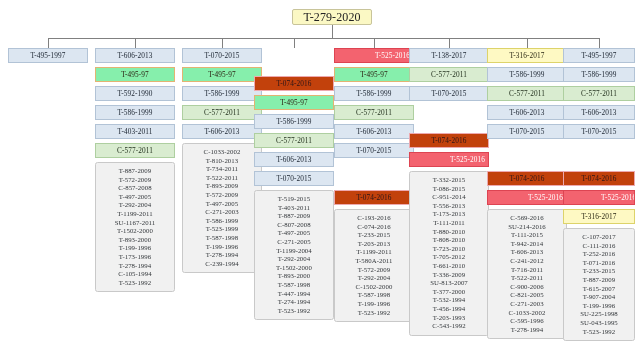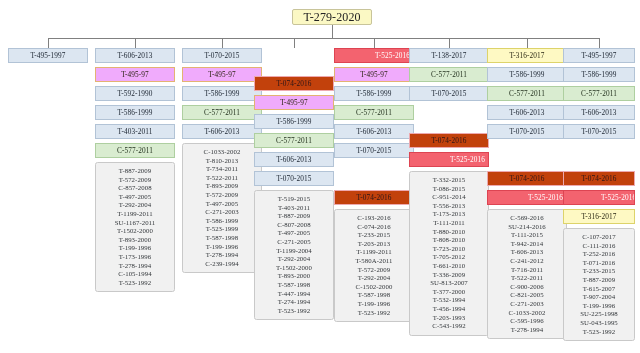--- a/index.html
+++ b/index.html
@@ -63,21 +63,21 @@
     font-size: 7.3px;
     letter-spacing: 0.1px;
     border: 1px solid #b9c6d4;
     background: #dce6f1;
     color: #1f2933;
     white-space: nowrap;
     overflow: hidden;
   }
 
   .node.blue   { background:#dce6f1; border-color:#b2c3d6; color:#1b2430; }
-  .node.orange { background:#f0abfc; border-color:#e3b372; color:#2b2212; }
+  .node.orange { background:#86efac; border-color:#e3b372; color:#2b2212; }
   .node.green  { background:#d9ecd0; border-color:#aecfa0; color:#1d2b18; }
   .node.pink   { background:#c2410c; border-color:#eda9af; color:#2b1518;margin-top:28px; }
   .node.red    { background:#f3636f; border-color:#dd4452; color:#ffffff;padding-left:37px; }
   .node.yellow { background:#fef9c3; border-color:#ddd36a; color:#2a2713;font-family:Liberation Serif, serif; }
 
   
   .leaf-list {
     box-sizing: border-box;
     border-radius: 2.5px;
     border: 1px solid #c9c9c9;

